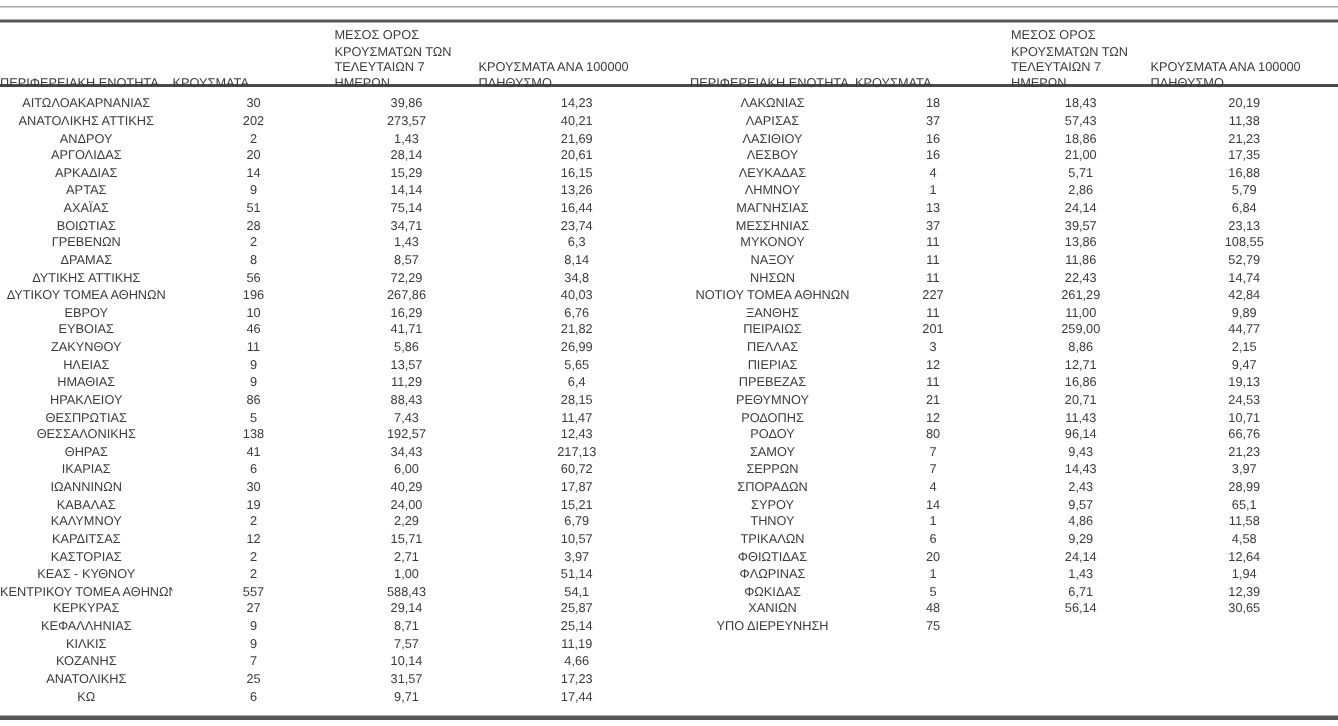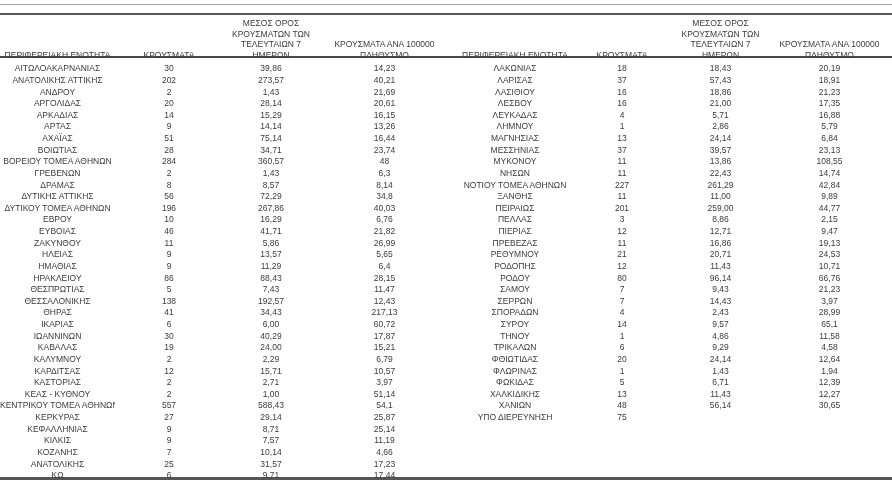--- a/index.html
+++ b/index.html
@@ -21,21 +21,21 @@
     top:18px;
     border-collapse:collapse;
     table-layout:fixed;
   }
   #left-table{left:0;width:450px;}
   #right-table{left:460px;width:432px;}
   th{
     font-weight:normal;
     font-size:8.5px;
     line-height:10.5px;
-    text-align:center;
+    text-align:left;
     vertical-align:bottom;
     white-space:pre-line;
     height:38px;
     padding:0 0 3px 0;
     overflow:hidden;
     margin-top:36px;
   }
   td{
     font-size:8.5px;
     line-height:11px;
@@ -118,26 +118,20 @@
           <td>75,14</td>
           <td>16,44</td>
         </tr>
         <tr>
           <td>ΒΟΙΩΤΙΑΣ</td>
           <td>28</td>
           <td>34,71</td>
           <td>23,74</td>
         </tr>
         <tr>
-          <td>ΒΟΡΕΙΟΥ ΤΟΜΕΑ ΑΘΗΝΩΝ</td>
-          <td>284</td>
-          <td>360,57</td>
-          <td>48</td>
-        </tr>
-        <tr>
           <td>ΓΡΕΒΕΝΩΝ</td>
           <td>2</td>
           <td>1,43</td>
           <td>6,3</td>
         </tr>
         <tr>
           <td>ΔΡΑΜΑΣ</td>
           <td>8</td>
           <td>8,57</td>
           <td>8,14</td>
@@ -317,21 +311,21 @@
         <tr>
           <td>ΛΑΚΩΝΙΑΣ</td>
           <td>18</td>
           <td>18,43</td>
           <td>20,19</td>
         </tr>
         <tr>
           <td>ΛΑΡΙΣΑΣ</td>
           <td>37</td>
           <td>57,43</td>
-          <td>18,91</td>
+          <td>11,38</td>
         </tr>
         <tr>
           <td>ΛΑΣΙΘΙΟΥ</td>
           <td>16</td>
           <td>18,86</td>
           <td>21,23</td>
         </tr>
         <tr>
           <td>ΛΕΣΒΟΥ</td>
           <td>16</td>
@@ -362,20 +356,26 @@
           <td>39,57</td>
           <td>23,13</td>
         </tr>
         <tr>
           <td>ΜΥΚΟΝΟΥ</td>
           <td>11</td>
           <td>13,86</td>
           <td>108,55</td>
         </tr>
         <tr>
+          <td>ΝΑΞΟΥ</td>
+          <td>11</td>
+          <td>11,86</td>
+          <td>52,79</td>
+        </tr>
+        <tr>
           <td>ΝΗΣΩΝ</td>
           <td>11</td>
           <td>22,43</td>
           <td>14,74</td>
         </tr>
         <tr>
           <td>ΝΟΤΙΟΥ ΤΟΜΕΑ ΑΘΗΝΩΝ</td>
           <td>227</td>
           <td>261,29</td>
           <td>42,84</td>
@@ -474,26 +474,20 @@
           <td>ΦΛΩΡΙΝΑΣ</td>
           <td>1</td>
           <td>1,43</td>
           <td>1,94</td>
         </tr>
         <tr>
           <td>ΦΩΚΙΔΑΣ</td>
           <td>5</td>
           <td>6,71</td>
           <td>12,39</td>
-        </tr>
-        <tr>
-          <td>ΧΑΛΚΙΔΙΚΗΣ</td>
-          <td>13</td>
-          <td>11,43</td>
-          <td>12,27</td>
         </tr>
         <tr>
           <td>ΧΑΝΙΩΝ</td>
           <td>48</td>
           <td>56,14</td>
           <td>30,65</td>
         </tr>
         <tr>
           <td>ΥΠΟ ΔΙΕΡΕΥΝΗΣΗ</td>
           <td>75</td>

